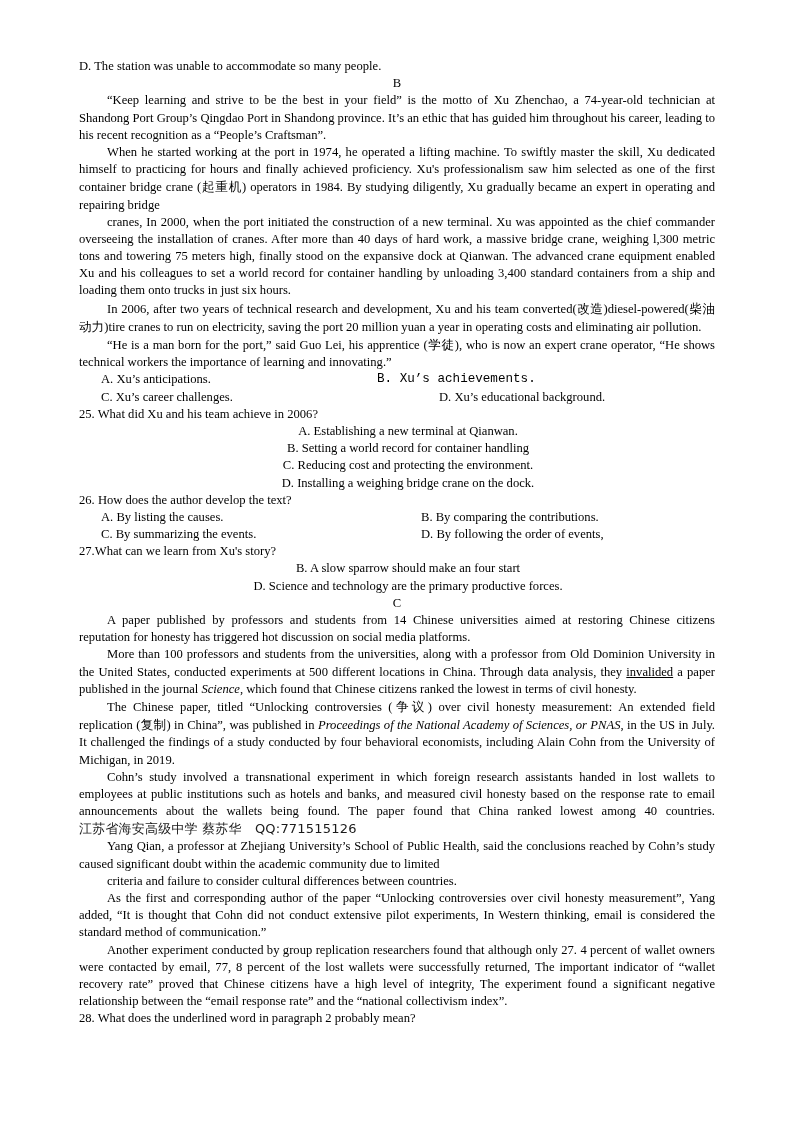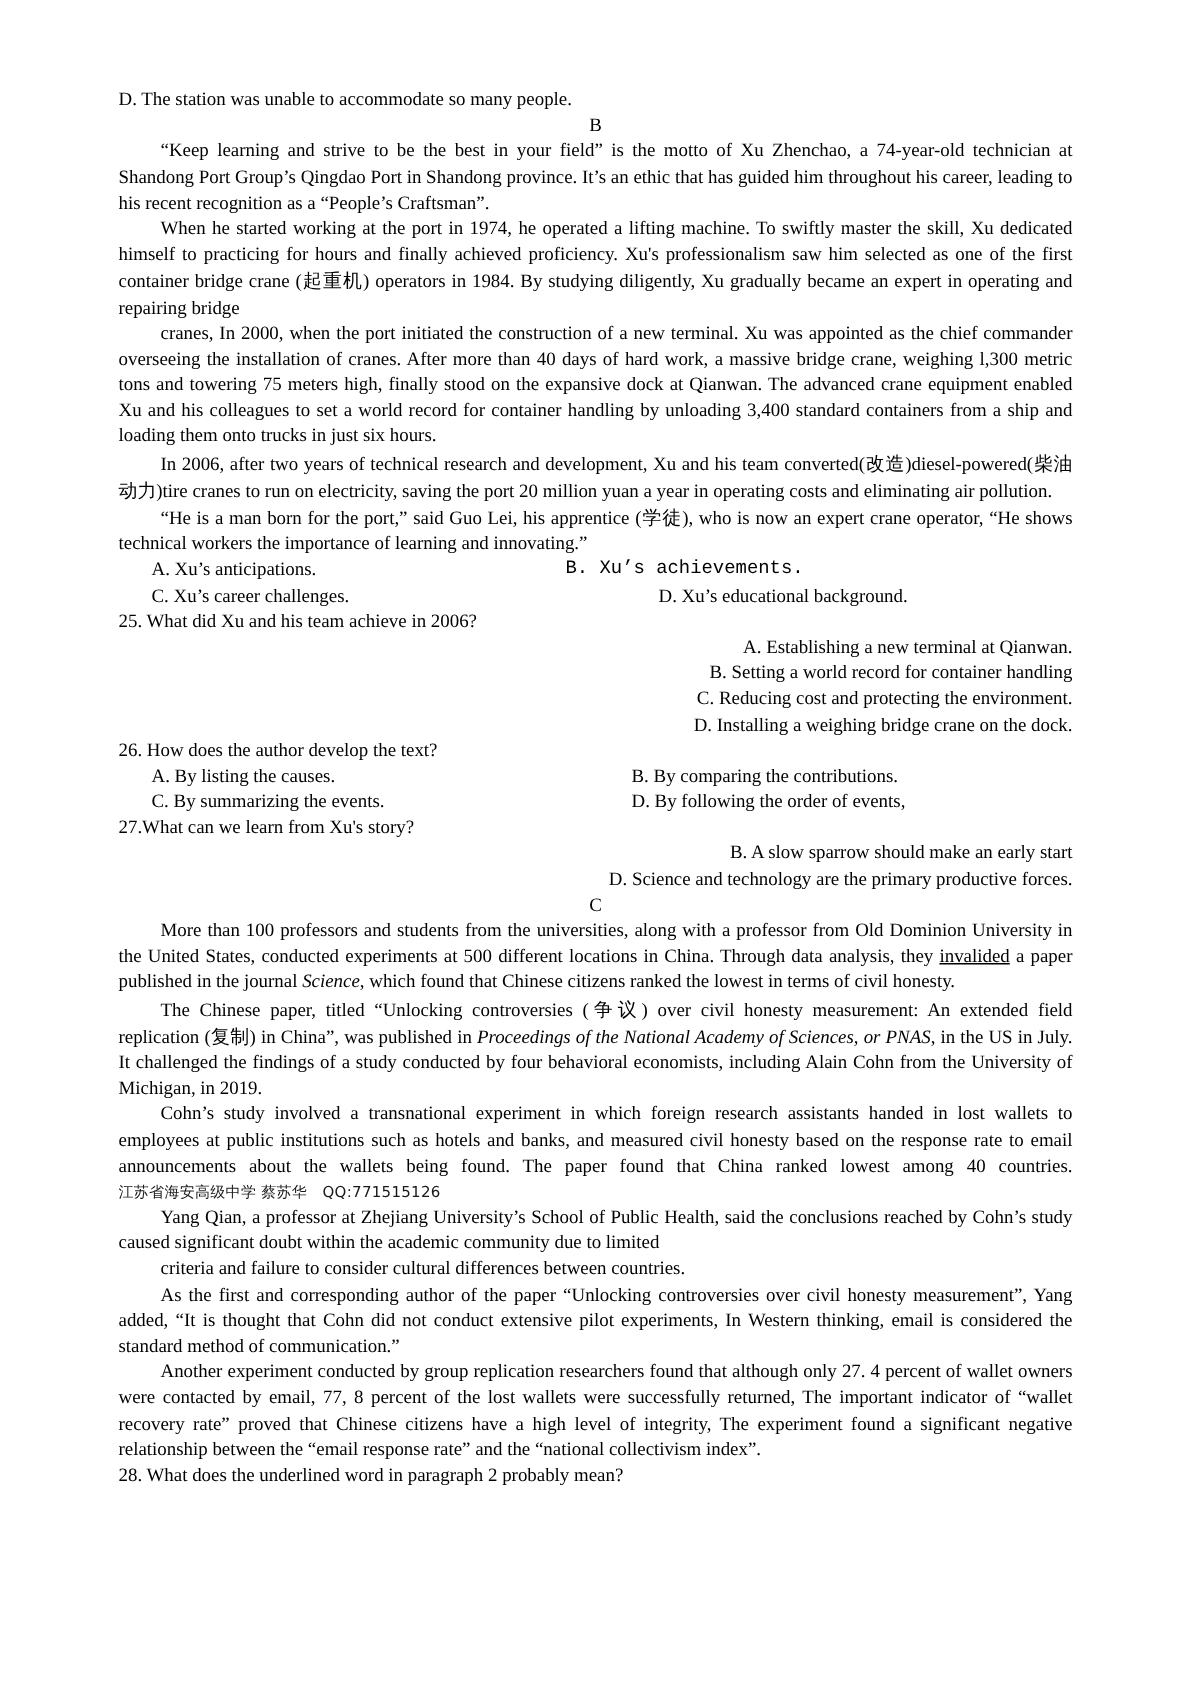--- a/index.html
+++ b/index.html
@@ -34,21 +34,21 @@
   .para {
     text-indent: 28px;
   }
   .center {
     text-align: center;
     text-indent: 0;
   }
   .opt {
     text-indent: 0;
     padding-left: 22px;
-    text-align: right;
+    text-align: center;
   }
   .qline {
     text-indent: 0;
     text-align: left;
   }
   .optrow {
     display: flex;
     text-indent: 0;
   }
   .optrow .col-a {
@@ -70,21 +70,21 @@
     padding-left: 44px;
   }
   em, .ital {
     font-style: italic;
   }
   .ul {
     text-decoration: underline;
   }
   .watermark {
     font-family: "DejaVu Sans", "Liberation Sans", sans-serif;
-    font-size: 10px;
+    font-size: 13px;
     letter-spacing: 0.2px;
     color: #1a1a1a;
     white-space: nowrap;
   }
   .cjk {
     font-family: "DejaVu Sans", sans-serif;
   }
 </style>
 </head>
 <body>
@@ -125,25 +125,26 @@
     <div class="optrow">
       <span class="col-a">A. By listing the causes.</span>
       <span class="col-b indent-q26">B. By comparing the contributions.</span>
     </div>
     <div class="optrow">
       <span class="col-a">C. By summarizing the events.</span>
       <span class="col-b indent-q26">D. By following the order of events,</span>
     </div>
 
     <p class="qline">27.What can we learn from Xu's story?</p>
-    <p class="opt">B. A slow sparrow should make an early start</p>
+    <p class="opt">B. A slow sparrow should make an four start</p>
     <p class="opt">D. Science and technology are the primary productive forces.</p>
 
     <p class="center">C</p>
 
+    <p class="para">A paper published by professors and students from 14 Chinese universities aimed at restoring Chinese citizens reputation for honesty has triggered hot discussion on social media platforms.</p>
 
     <p class="para"><span>More than 100 professors and students from the universities, along with a professor from Old Dominion University in the United States, conducted experiments at 500 different locations in China. Through data analysis, they </span><span class="ul">invalided</span><span> a paper published in the journal </span><span class="ital">Science</span><span>, which found that Chinese citizens ranked the lowest in terms of civil honesty.</span></p>
 
     <p class="para"><span>The Chinese paper, titled “Unlocking controversies (</span><span class="cjk">争议</span><span>) over civil honesty measurement: An extended field replication (</span><span class="cjk">复制</span><span>) in China”, was published in </span><span class="ital">Proceedings of the National Academy of Sciences, or PNAS</span><span>, in the US in July. It challenged the findings of a study conducted by four behavioral economists, including Alain Cohn from the University of Michigan, in 2019.</span></p>
 
     <p class="para"><span>Cohn’s study involved a transnational experiment in which foreign research assistants handed in lost wallets to employees at public institutions such as hotels and banks, and measured civil honesty based on the response rate to email announcements about the wallets being found. The paper found that China ranked lowest among 40 countries.</span><span class="watermark">江苏省海安高级中学 蔡苏华　QQ:771515126</span></p>
 
     <p class="para">Yang Qian, a professor at Zhejiang University’s School of Public Health, said the conclusions reached by Cohn’s study caused significant doubt within the academic community due to limited</p>
 
     <p class="para">criteria and failure to consider cultural differences between countries.</p>

